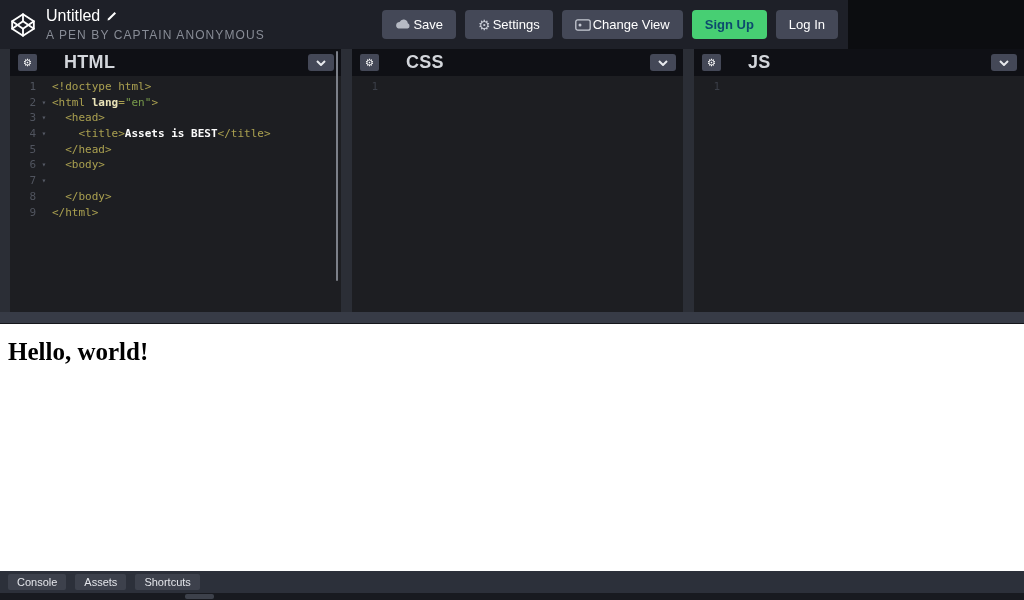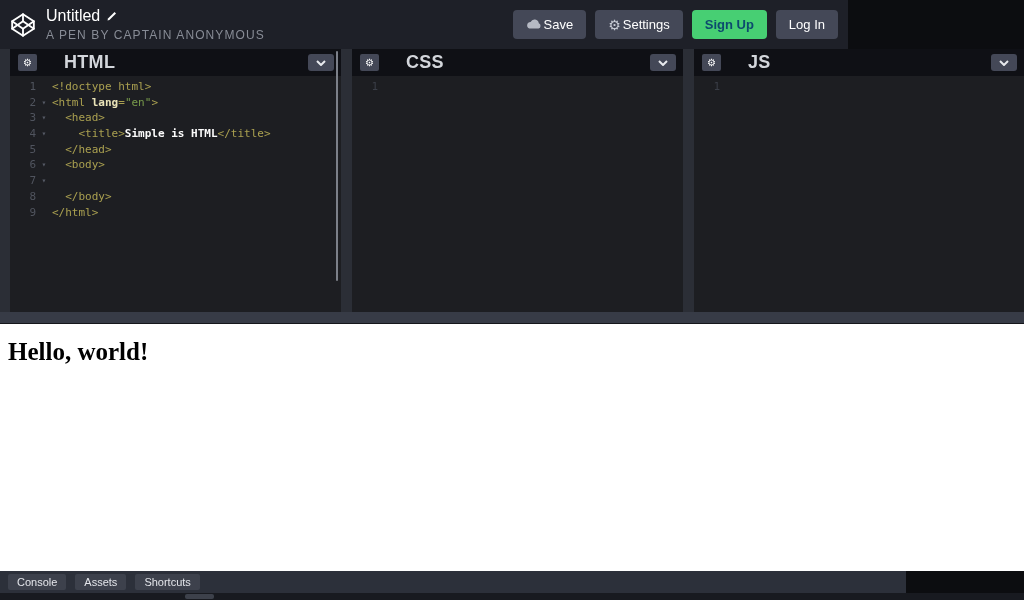--- a/index.html
+++ b/index.html
@@ -58,21 +58,21 @@
 
   
   #hresize { position:absolute; left:0; top:312px; width:1024px; height:12px;
              background:#373b46; border-bottom:1px solid #15161b; cursor:row-resize; }
   #preview { position:absolute; left:0; top:324px; width:1024px; height:247px;
              background:#ffffff; }
   #preview h1 { font-family:"Liberation Serif", serif; font-size:25px; font-weight:700;
                 color:#000000; margin:14px 0 0 8px; }
 
   
-  #footer { position:absolute; left:0; top:571px; width:906px; height:22px;
+  #footer { position:absolute; left:0; top:571px; width:1024px; height:22px;
             background:#2c303a; display:flex; align-items:center; gap:9px;
             padding-left:8px; }
   .fbtn { height:16px; background:#3d414c; border:none; border-radius:2px;
           color:#e3e5ea; font-size:11px; font-family:"Liberation Sans",sans-serif;
           padding:0 9px; cursor:pointer; }
   #bottom-strip { position:absolute; left:0; top:593px; width:1024px; height:7px;
                   background:#181a20; }
   #bottom-thumb { position:absolute; left:185px; top:1px; width:29px; height:5px;
                   background:#3d414b; border-radius:2px; cursor:grab; }
 </style>
@@ -102,20 +102,29 @@
         <svg width="16" height="11" viewBox="0 0 16 11" fill="#b6bac4">
           <path d="M12.8 4.2A4.3 4.3 0 0 0 4.6 3 3.4 3.4 0 0 0 3.4 9.6h9.2a2.9 2.9 0 0 0 .2-5.4z"></path>
         </svg>
       </span>
       <span>Save</span>
     </button>
     <button class="hbtn">
       <span class="hicon gear-glyph">⚙</span>
       <span>Settings</span>
     </button>
+    <button class="hbtn">
+      <span class="hicon">
+        <svg width="16" height="12" viewBox="0 0 16 12" fill="none" stroke="#c6cad3" stroke-width="1.3">
+          <rect x="0.8" y="0.8" width="14.4" height="10.4" rx="2"></rect>
+          <circle cx="5" cy="6" r="1.5" fill="#c6cad3" stroke="none"></circle>
+        </svg>
+      </span>
+      <span>Change View</span>
+    </button>
     <button class="hbtn green">
       <span>Sign Up</span>
     </button>
     <button class="hbtn">
       <span>Log In</span>
     </button>
   </div>
 </div>
 
 <div id="editors">
@@ -129,21 +138,21 @@
       <button class="collapse-btn">
         <svg width="10" height="6" viewBox="0 0 10 6" fill="none" stroke="#e8eaee" stroke-width="2">
           <path d="M1 1l4 4 4-4"></path>
         </svg>
       </button>
     </div>
     <div class="panel-body">
         <div class="cl"><span class="ln">1</span><span class="fold"></span><span class="codeseg"><span class="tk-tag">&lt;!doctype html&gt;</span></span></div>
         <div class="cl"><span class="ln">2</span><span class="fold">▾</span><span class="codeseg"><span class="tk-tag">&lt;html </span><span class="tk-attr">lang</span><span class="tk-tag">=</span><span class="tk-str">"en"</span><span class="tk-tag">&gt;</span></span></div>
         <div class="cl"><span class="ln">3</span><span class="fold">▾</span><span class="codeseg"><span class="tk-tag">  &lt;head&gt;</span></span></div>
-        <div class="cl"><span class="ln">4</span><span class="fold">▾</span><span class="codeseg"><span class="tk-tag">    &lt;title&gt;</span><span class="tk-text">Simple is HTML</span><span class="tk-tag">&lt;/title&gt;</span></span></div>
+        <div class="cl"><span class="ln">4</span><span class="fold">▾</span><span class="codeseg"><span class="tk-tag">    &lt;title&gt;</span><span class="tk-text">Assets is BEST</span><span class="tk-tag">&lt;/title&gt;</span></span></div>
         <div class="cl"><span class="ln">5</span><span class="fold"></span><span class="codeseg"><span class="tk-tag">  &lt;/head&gt;</span></span></div>
         <div class="cl"><span class="ln">6</span><span class="fold">▾</span><span class="codeseg"><span class="tk-tag">  &lt;body&gt;</span></span></div>
         <div class="cl"><span class="ln">7</span><span class="fold">▾</span></div>
         <div class="cl"><span class="ln">8</span><span class="fold"></span><span class="codeseg"><span class="tk-tag">  &lt;/body&gt;</span></span></div>
         <div class="cl"><span class="ln">9</span><span class="fold"></span><span class="codeseg"><span class="tk-tag">&lt;/html&gt;</span></span></div>
       </div>
     <div id="html-scrollbar"></div>
   </div>
 
   <div class="panel p-css">

